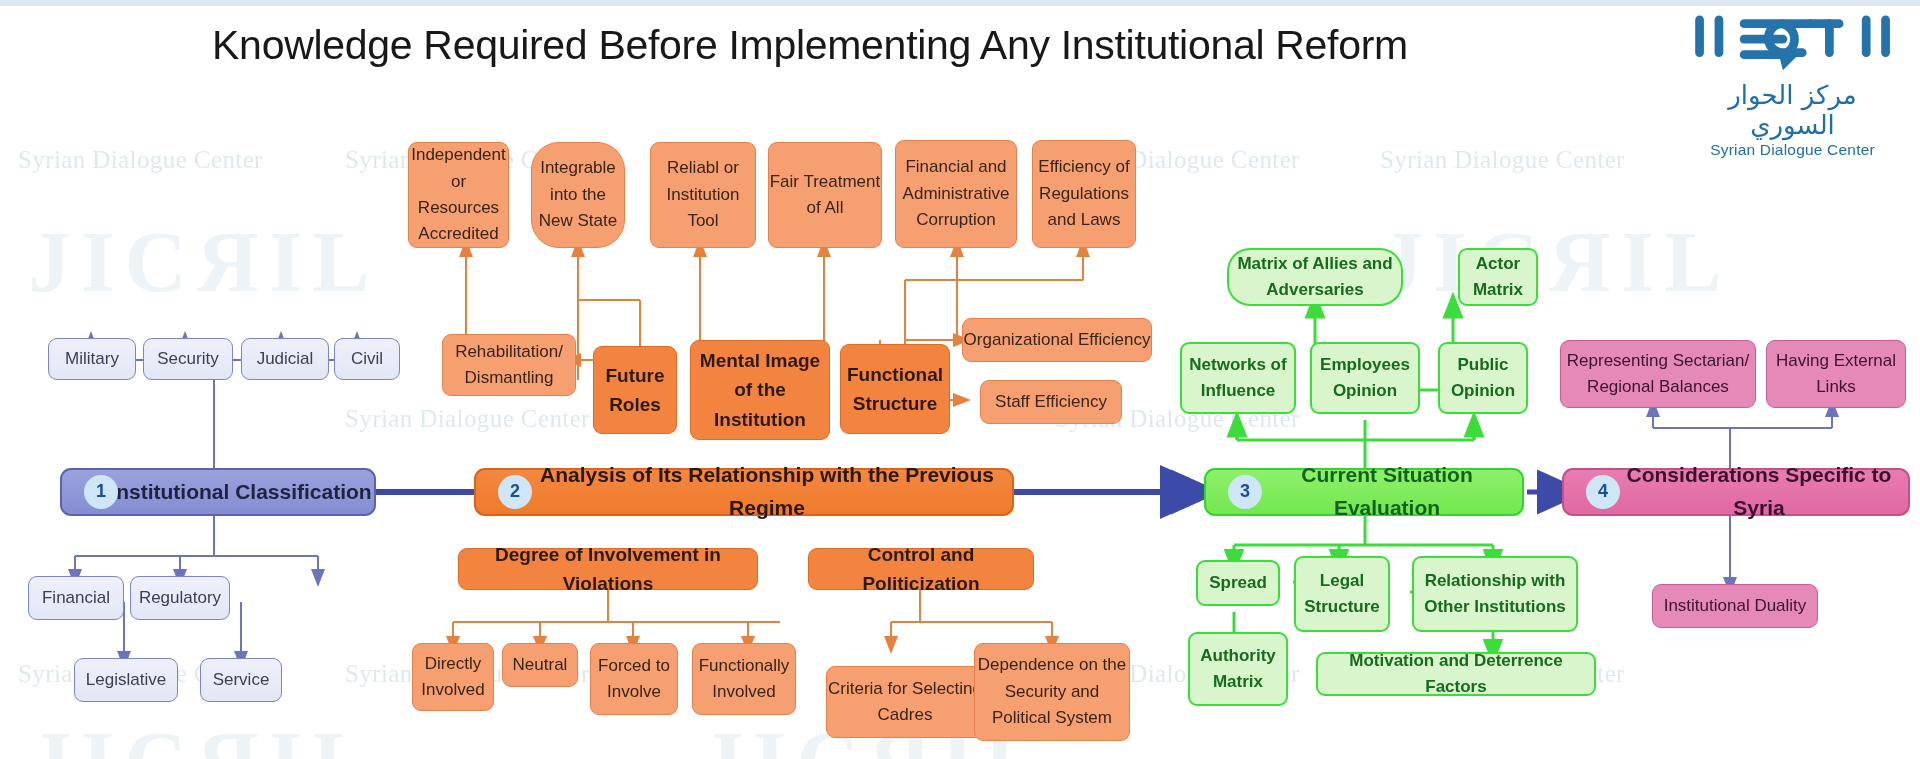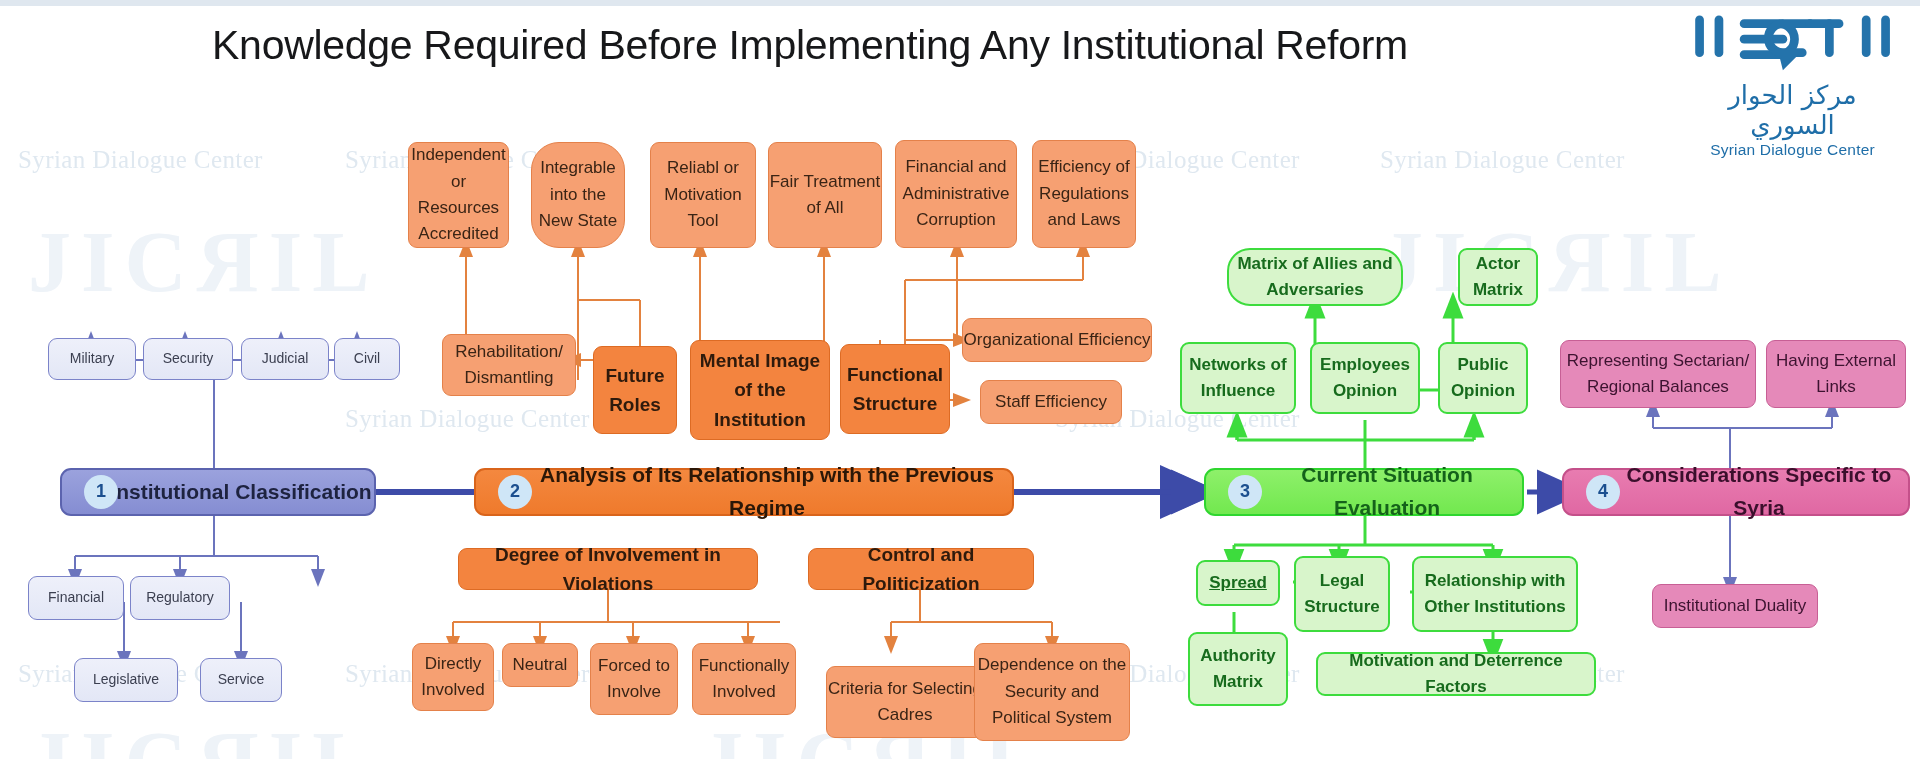--- a/index.html
+++ b/index.html
@@ -34,21 +34,21 @@
   .logo-en { font-size:15.5px; color:#1f6ea8; letter-spacing:.2px; margin-top:1px; }
 
   
   .node {
     position:absolute; display:flex; align-items:center; justify-content:center;
     text-align:center; border-radius:9px; line-height:1.55;
     font-family:"Liberation Sans", sans-serif;
   }
 
   
-  .n-blue      { background:linear-gradient(180deg,#eef0fa 0%,#e3e7f6 100%); border:1.6px solid #7b83c9; color:#3b3f50; font-size:14px; }
+  .n-blue      { background:linear-gradient(180deg,#eef0fa 0%,#e3e7f6 100%); border:1.6px solid #7b83c9; color:#3b3f50; font-size:17px; }
   .n-blue-main { background:linear-gradient(180deg,#9ba2dd 0%,#858dd2 100%); border:2px solid #5b63ae; color:#1e2340; font-weight:700; font-size:21px; border-radius:11px; }
 
   
   .n-or-l  { background:#f6a072; border:1.4px solid #e4814a; color:#3a2415; font-size:17px; }
   .n-or-m  { background:#f3843f; border:1.4px solid #dd6b24; color:#2e1a0c; font-size:19px; font-weight:700; }
   .n-or-main { background:linear-gradient(180deg,#f4883f 0%,#ef7a2c 100%); border:2px solid #d9641b; color:#2b1707; font-weight:700; font-size:21px; border-radius:11px; }
 
   
   .n-gr   { background:#d8f5cb; border:2px solid #3ddc3d; color:#176b1d; font-size:17px; font-weight:600; }
   .n-gr-main { background:linear-gradient(180deg,#8ef06a 0%,#72e84f 100%); border:2.4px solid #2fd62f; color:#14621a; font-weight:700; font-size:21px; border-radius:11px; }
@@ -237,21 +237,21 @@
   </div>
 
   <div class="node n-blue" style="left:28px;  top:576px; width:96px;  height:44px;">Financial</div>
   <div class="node n-blue" style="left:130px; top:576px; width:100px; height:44px;">Regulatory</div>
 
   <div class="node n-blue" style="left:74px;  top:658px; width:104px; height:44px;">Legislative</div>
   <div class="node n-blue" style="left:200px; top:658px; width:82px;  height:44px;">Service</div>
 
   <div class="node n-or-l" style="left:408px; top:142px; width:101px; height:106px;">Independent or Resources Accredited</div>
   <div class="node n-or-l" style="left:531px; top:142px; width:94px;  height:106px;border-radius:28px;">Integrable into the New State</div>
-  <div class="node n-or-l" style="left:650px; top:142px; width:106px; height:106px;">Reliabl or Motivation Tool</div>
+  <div class="node n-or-l" style="left:650px; top:142px; width:106px; height:106px;">Reliabl or Institution Tool</div>
   <div class="node n-or-l" style="left:768px; top:142px; width:114px; height:106px;">Fair Treatment of All</div>
   <div class="node n-or-l" style="left:895px; top:140px; width:122px; height:108px;">Financial and Administrative Corruption</div>
   <div class="node n-or-l" style="left:1032px;top:140px; width:104px; height:108px;">Efficiency of Regulations and Laws</div>
 
   <div class="node n-or-l" style="left:442px; top:334px; width:134px; height:62px;">Rehabilitation/ Dismantling</div>
   <div class="node n-or-m" style="left:593px; top:346px; width:84px;  height:88px;">Future Roles</div>
   <div class="node n-or-m" style="left:690px; top:340px; width:140px; height:100px;">Mental Image of the Institution</div>
   <div class="node n-or-m" style="left:840px; top:344px; width:110px; height:90px;">Functional Structure</div>
   <div class="node n-or-l" style="left:962px; top:318px; width:190px; height:44px;">Organizational Efficiency</div>
   <div class="node n-or-l" style="left:980px; top:380px; width:142px; height:44px;">Staff Efficiency</div>
@@ -277,21 +277,21 @@
 
   <div class="node n-gr" style="left:1180px;top:342px; width:116px; height:72px;">Networks of Influence</div>
   <div class="node n-gr" style="left:1310px;top:342px; width:110px; height:72px;">Employees Opinion</div>
   <div class="node n-gr" style="left:1438px;top:342px; width:90px;  height:72px;">Public Opinion</div>
 
   <div class="node n-gr-main" style="left:1204px;top:468px; width:320px; height:48px;">
     <span class="badge">3</span>
     <span class="main-label">Current Situation Evaluation</span>
   </div>
 
-  <div class="node n-gr" style="left:1196px;top:560px; width:84px;  height:46px;text-decoration:underline;">Spread</div>
+  <div class="node n-gr" style="left:1196px;top:560px; width:84px;  height:46px;">Spread</div>
   <div class="node n-gr" style="left:1294px;top:556px; width:96px;  height:76px;">Legal Structure</div>
   <div class="node n-gr" style="left:1412px;top:556px; width:166px; height:76px;">Relationship with Other Institutions</div>
 
   <div class="node n-gr" style="left:1188px;top:632px; width:100px; height:74px;">Authority Matrix</div>
   <div class="node n-gr" style="left:1316px;top:652px; width:280px; height:44px;">Motivation and Deterrence Factors</div>
 
   <div class="node n-pk" style="left:1560px;top:340px; width:196px; height:68px;">Representing Sectarian/ Regional Balances</div>
   <div class="node n-pk" style="left:1766px;top:340px; width:140px; height:68px;">Having External Links</div>
 
   <div class="node n-pk-main" style="left:1562px;top:468px; width:348px; height:48px;">

